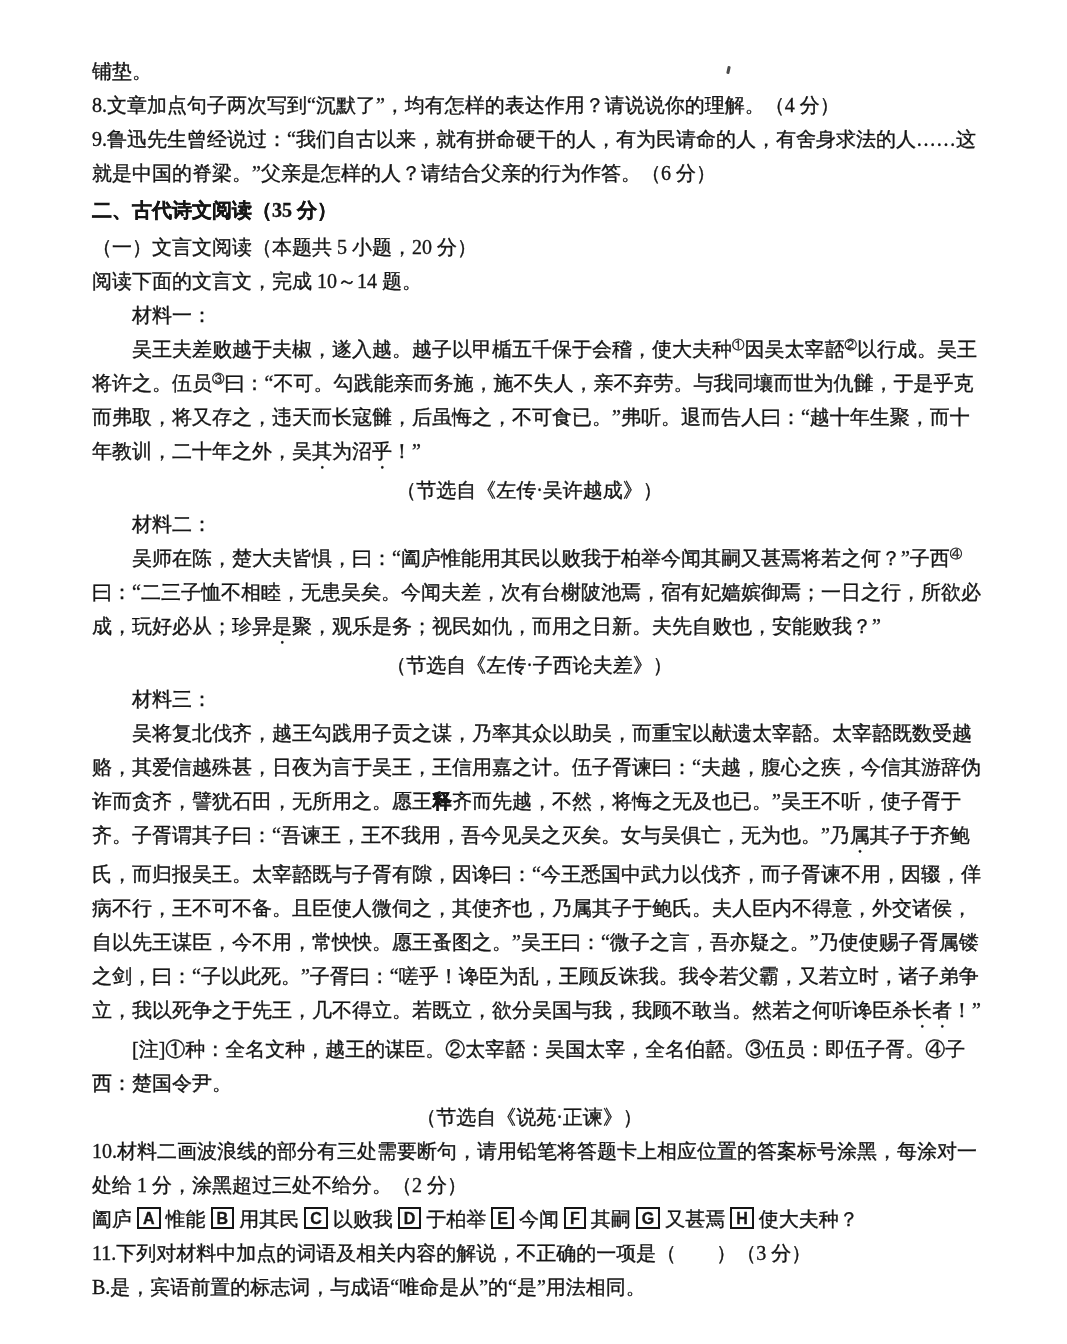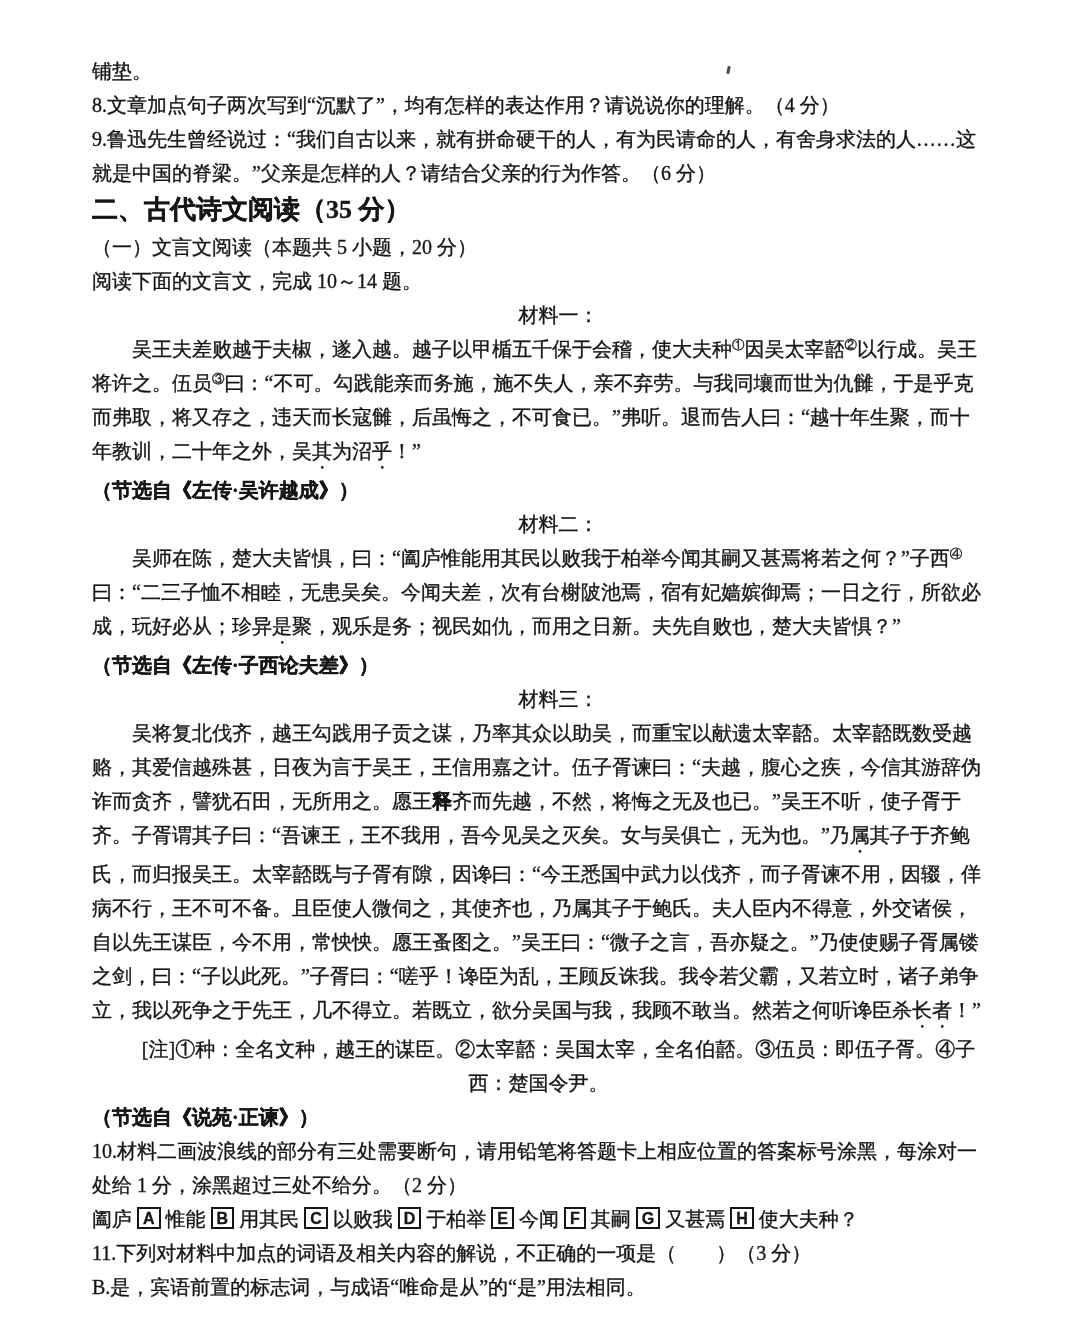--- a/index.html
+++ b/index.html
@@ -14,23 +14,23 @@
     box-sizing:border-box;
     width:1067px;height:1344px;
     padding:54px 82px 10px 92px;
     font-size:20px;
     line-height:34px;
     color:#161616;
     -webkit-text-stroke:0.35px currentColor;
   }
   p.para{margin:0;}
   .indent{text-indent:2em;}
-  .right{text-align:left;padding-right:18px;font-weight:bold;}
-  .heading{font-weight:700;font-size:26px;line-height:40px;}
-  .gap{margin-top:4px;text-align:center;}
+  .right{text-align:center;padding-right:18px;}
+  .heading{font-weight:700;font-size:20px;line-height:40px;}
+  .gap{margin-top:4px;}
   .u{
     text-decoration-thickness:1.6px;
     text-underline-offset:4.5px;
     text-decoration-color:#1d1d1d;
   }
   .dots{
     -webkit-text-emphasis:filled dot #161616;
     -webkit-text-emphasis-position:under;
     text-emphasis:filled dot #161616;
     text-emphasis-position:under right;
@@ -70,21 +70,21 @@
 <p class="para"><span>铺垫。</span></p>
     <p class="para"><span>8.文章加点句子两次写到“沉默了”，均有怎样的表达作用？请说说你的理解。（4 分）</span></p>
     <p class="para"><span>9.鲁迅先生曾经说过：“我们自古以来，就有拼命硬干的人，有为民请命的人，有舍身求法的人……这就是中国的脊梁。”父亲是怎样的人？请结合父亲的行为作答。（6 分）</span></p>
     <p class="para heading"><span>二、古代诗文阅读（35 分）</span></p>
     <p class="para"><span>（一）文言文阅读（本题共 5 小题，20 分）</span></p>
     <p class="para"><span>阅读下面的文言文，完成 10～14 题。</span></p>
     <p class="para indent gap"><span>材料一：</span></p>
     <p class="para indent"><span>吴王夫差败越于夫椒，遂入越。</span><span class="u">越子以甲楯五千保于会稽，使大夫种</span><span class="u sup">①</span><span class="u">因吴太宰嚭</span><span class="u sup">②</span><span class="u">以行成。</span><span>吴王将许之。伍员</span><span class="sup">③</span><span>曰：“不可。勾践能亲而务施，施不失人，亲不弃劳。与我同壤而世为仇雠，于是乎克而弗取，将又存之，违天而长寇雠，后虽悔之，不可食已。”弗听。退而告人曰：“越十年生聚，而十年教训，二十年之外，吴</span><span class="dots">其</span><span>为沼</span><span class="dots">乎</span><span>！”</span></p>
     <p class="para right"><span>（节选自《左传·吴许越成》）</span></p>
     <p class="para indent gap"><span>材料二：</span></p>
-    <p class="para indent"><span>吴师在陈，楚大夫皆惧，曰：“</span><span class="u">阖庐惟能用其民以败我于柏举今闻其嗣又甚焉将若之何？</span><span>”子西</span><span class="sup">④</span><span>曰：“二三子恤不相睦，无患吴矣。今闻夫差，次有台榭陂池焉，宿有妃嫱嫔御焉；一日之行，所欲必成，玩好必从；珍异</span><span class="dots">是</span><span>聚，观乐是务；视民如仇，而用之日新。夫先自败也，楚大夫皆惧？”</span></p>
+    <p class="para indent"><span>吴师在陈，楚大夫皆惧，曰：“</span><span class="u">阖庐惟能用其民以败我于柏举今闻其嗣又甚焉将若之何？</span><span>”子西</span><span class="sup">④</span><span>曰：“二三子恤不相睦，无患吴矣。今闻夫差，次有台榭陂池焉，宿有妃嫱嫔御焉；一日之行，所欲必成，玩好必从；珍异</span><span class="dots">是</span><span>聚，观乐是务；视民如仇，而用之日新。夫先自败也，安能败我？”</span></p>
     <p class="para right"><span>（节选自《左传·子西论夫差》）</span></p>
     <p class="para indent gap"><span>材料三：</span></p>
     <p class="para indent"><span>吴将复北伐齐，越王勾践用子贡之谋，乃率其众以助吴，而重宝以献遗太宰嚭。太宰嚭既数受越赂，其爱信越殊甚，日夜为言于吴王，王信用嘉之计。伍子胥谏曰：“夫越，腹心之疾，今信其游辞伪诈而贪齐，譬犹石田，无所用之。愿王</span><span class="b">释</span><span>齐而先越，不然，将悔之无及也已。”吴王不听，使子胥于齐。子胥谓其子曰：“吾谏王，王不我用，吾今见吴之灭矣。女与吴俱亡，无为也。”乃</span><span class="dots">属</span><span>其子于齐鲍氏，而归报吴王。太宰嚭既与子胥有隙，因谗曰：“</span><span class="u">今王悉国中武力以伐齐，而子胥谏不用，因辍，佯病不行，王不可不备。</span><span>且臣使人微伺之，其使齐也，乃属其子于鲍氏。夫人臣内不得意，外交诸侯，自以先王谋臣，今不用，常怏怏。愿王蚤图之。”吴王曰：“微子之言，吾亦疑之。”乃使使赐子胥属镂之剑，曰：“子以此死。”子胥曰：“嗟乎！谗臣为乱，王顾反诛我。我令若父霸，又若立时，诸子弟争立，我以死争之于先王，几不得立。若既立，欲分吴国与我，我顾不敢当。然若之何听谗臣杀</span><span class="dots">长者</span><span>！”</span></p>
     <p class="para indent gap"><span>[注]①种：全名文种，越王的谋臣。②太宰嚭：吴国太宰，全名伯嚭。③伍员：即伍子胥。④子西：楚国令尹。</span></p>
     <p class="para right"><span>（节选自《说苑·正谏》）</span></p>
     <p class="para"><span>10.材料二画波浪线的部分有三处需要断句，请用铅笔将答题卡上相应位置的答案标号涂黑，每涂对一处给 1 分，涂黑超过三处不给分。（2 分）</span></p>
     <p class="para"><span>阖庐</span><span class="box">A</span><span>惟能</span><span class="box">B</span><span>用其民</span><span class="box">C</span><span>以败我</span><span class="box">D</span><span>于柏举</span><span class="box">E</span><span>今闻</span><span class="box">F</span><span>其嗣</span><span class="box">G</span><span>又甚焉</span><span class="box">H</span><span>使大夫种？</span></p>
     <p class="para"><span>11.下列对材料中加点的词语及相关内容的解说，不正确的一项是（　　）（3 分）</span></p>
     <p class="para"><span>B.是，宾语前置的标志词，与成语“唯命是从”的“是”用法相同。</span></p>
     <p class="para"></p>

